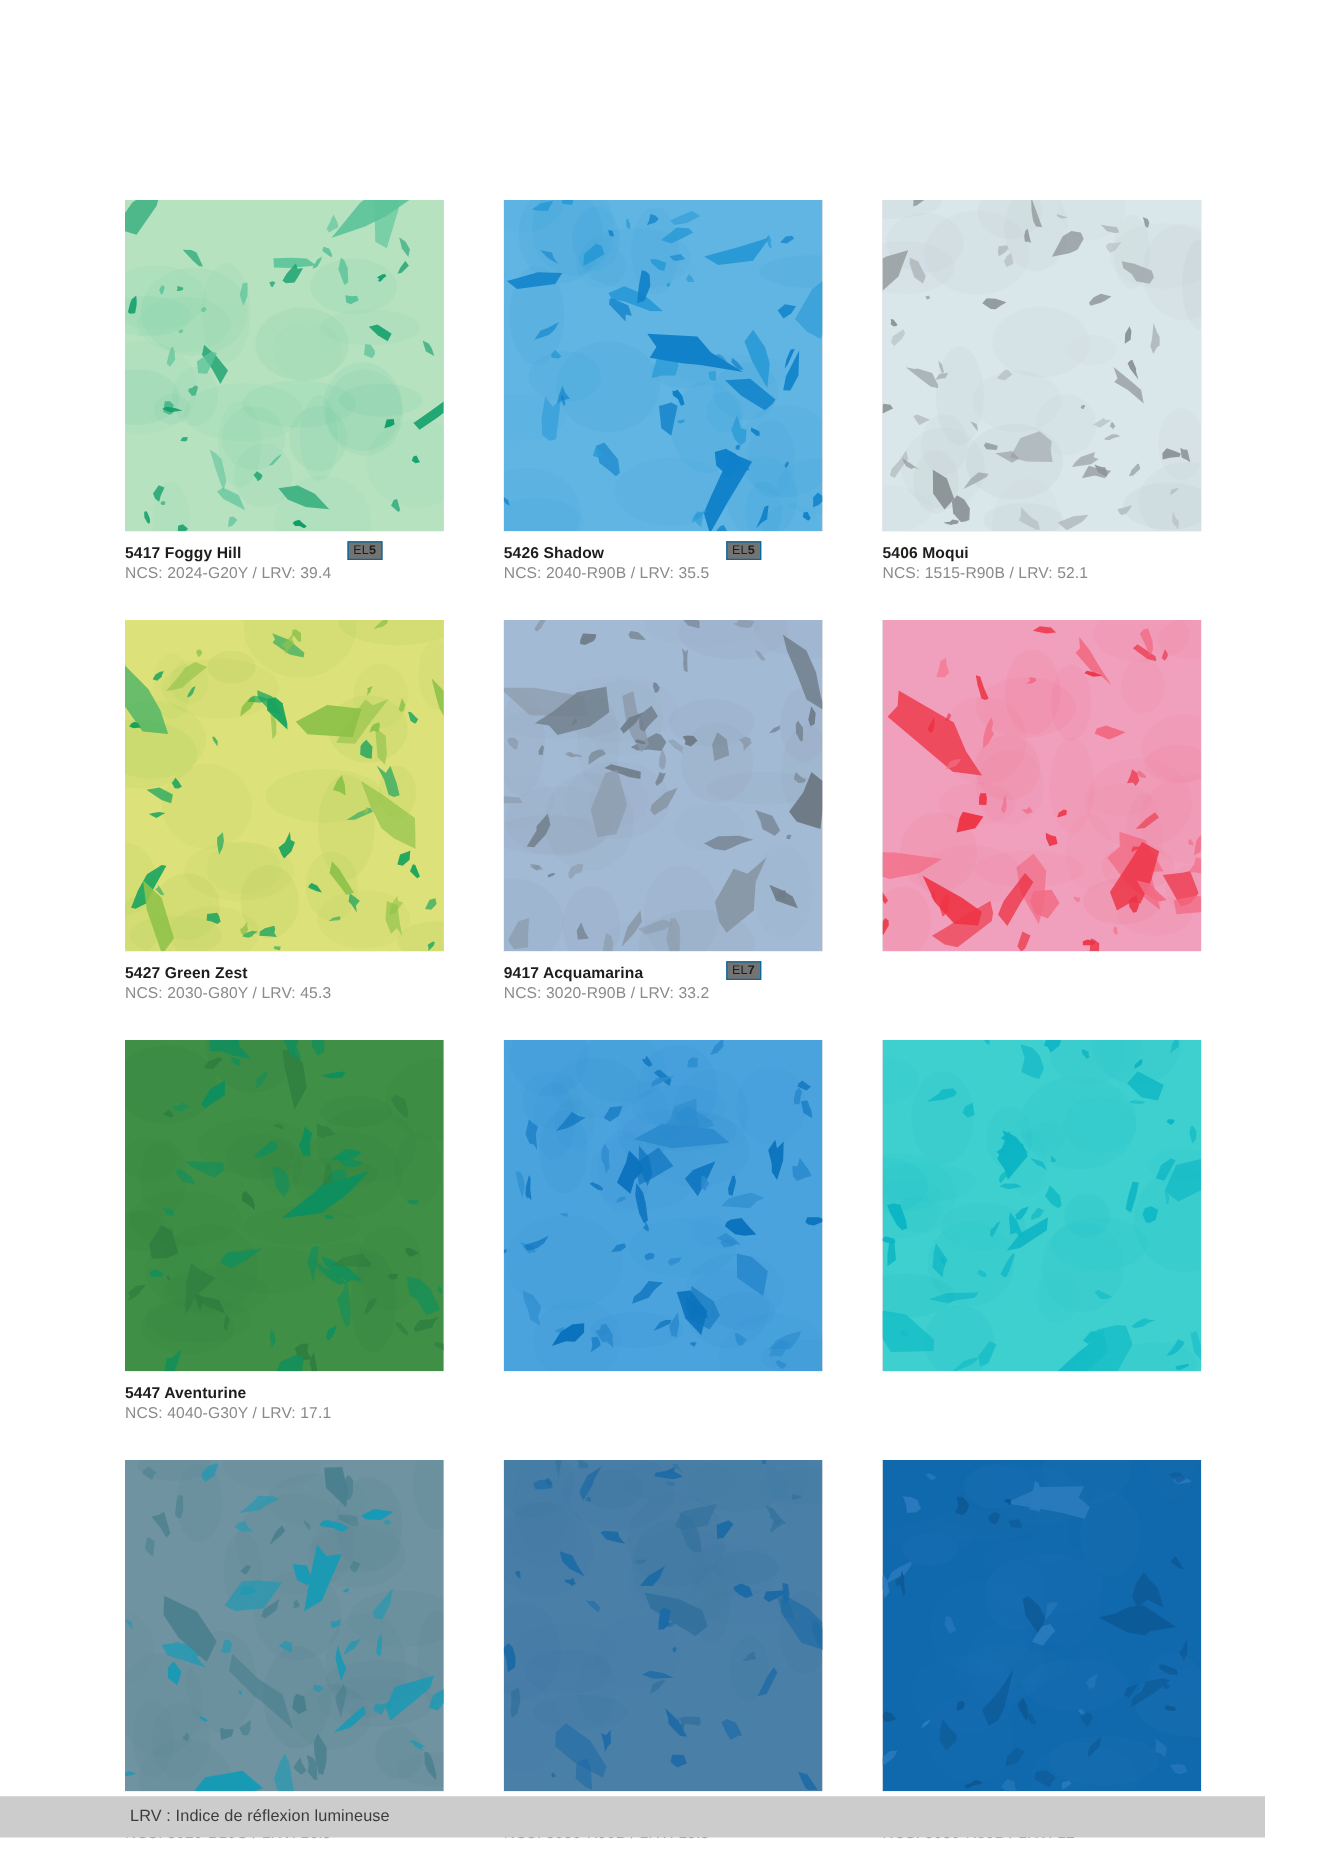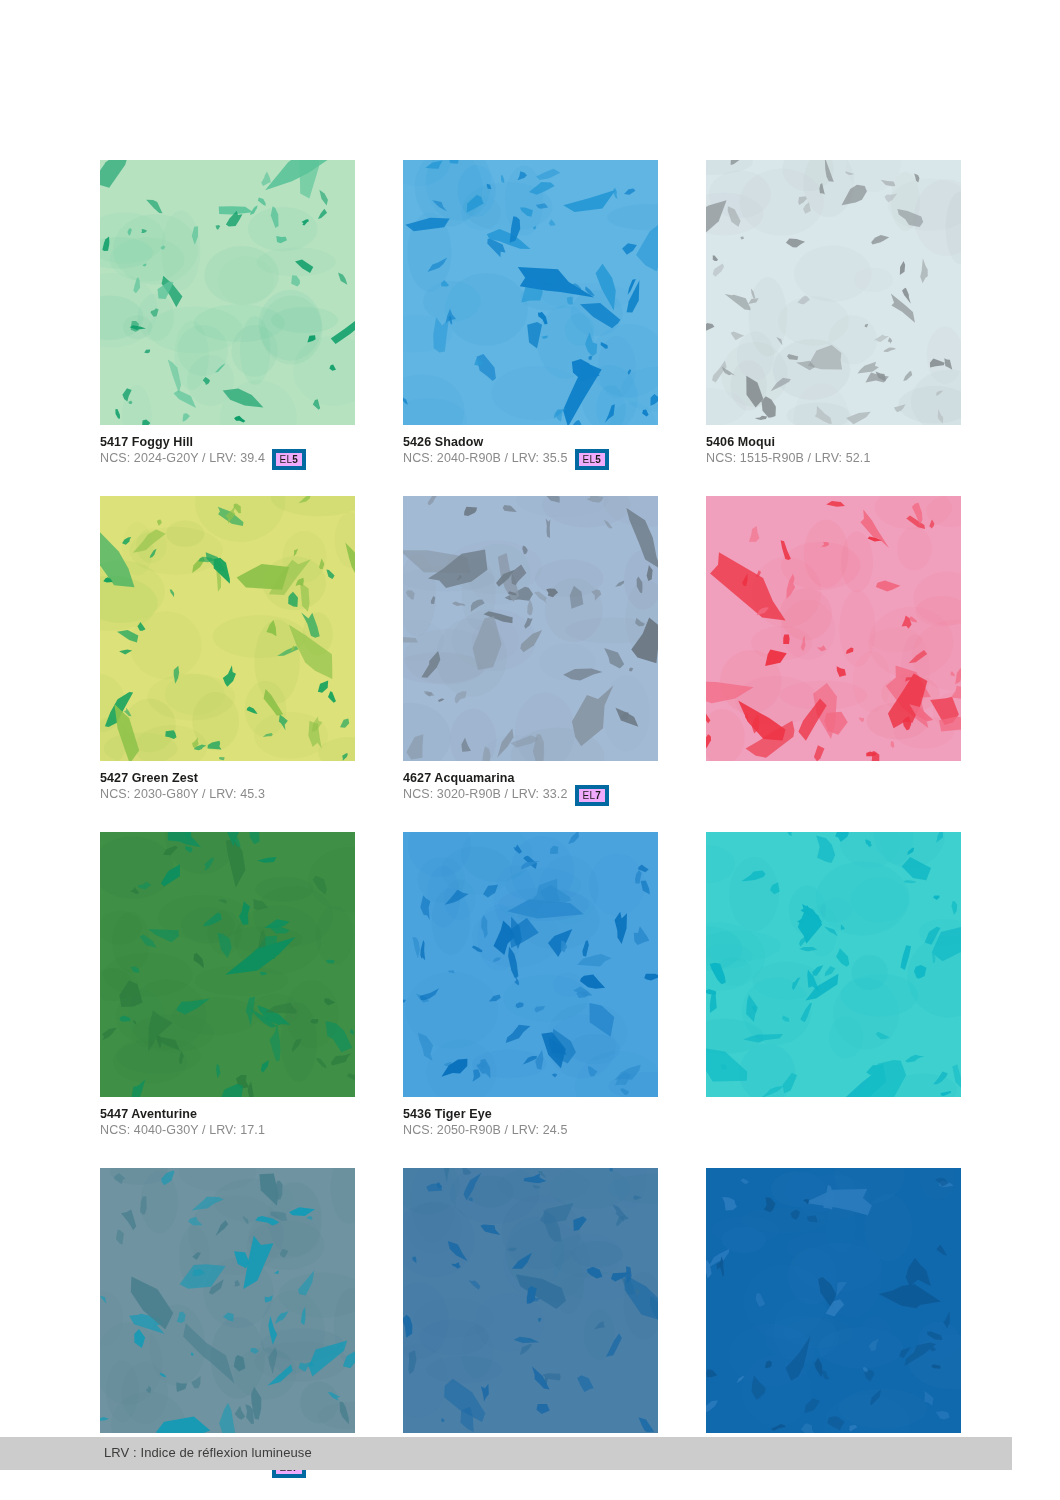--- a/index.html
+++ b/index.html
@@ -54,29 +54,28 @@
     font-weight:normal;
     color:#8a8a8a;
     letter-spacing:0.1px;
     line-height:17px;
     white-space:nowrap;
   }
 
   .el-badge {
     position:absolute;
     right:-2px; top:8px;
-    border:4px solid #0369a1;
-    background:#f0abfc;
+    border:1px solid #0369a1;
+    background:#737373;
     padding:1px 4px 1px 4px;
     font-size:10px;
     line-height:11px;
     color:#1d1d1b;
     letter-spacing:0.2px;
     white-space:nowrap;
-    margin-top:16px;
   }
   .el-badge .el-num { font-weight:bold; }
 
   
   .footer-bar {
     position:absolute;
     left:0; top:1437px;
     width:1012px; height:33px;
     background:#cccccc;
   }
@@ -1059,21 +1058,21 @@
               </g>
               <g transform="translate(3.4,144.3) rotate(3.2)">
                 <polygon points="11.6,1.5 -1.0,2.3 -9.8,2.1 -8.8,-3.3 9.1,-2.8" fill="#8a99a8" opacity="0.65"></polygon>
               </g>
               <g transform="translate(210.8,163.5) rotate(44.5)">
                 <polygon points="10.7,2.2 -0.2,5.4 -5.8,1.9 -14.9,-1.4 -1.9,-7.8 10.8,-3.8" fill="#6f7c88" opacity="0.68"></polygon>
               </g>
   </svg></div>
     </div>
     <div class="caption">
-      <div class="cap-title">4627 Acquamarina</div>
+      <div class="cap-title">9417 Acquamarina</div>
       <div class="cap-sub">NCS: 3020-R90B / LRV: 33.2</div>
       <div class="el-badge"><span>EL</span><span class="el-num">7</span></div>
     </div>
       </div>
       <div class="cell">
     <div class="swatch">
       <div class="tex"><svg xmlns="http://www.w3.org/2000/svg" width="255" height="265" viewBox="0 0 255 265" preserveAspectRatio="none">
     <rect width="255" height="265" fill="#f0a0bd"></rect>
     <ellipse cx="117.3" cy="199.2" rx="43.8" ry="14.6" fill="#f26a83" opacity="0.071"></ellipse>
               <ellipse cx="209.1" cy="175.4" rx="14.5" ry="37.1" fill="#f26a83" opacity="0.057"></ellipse>
@@ -1665,25 +1664,20 @@
                 <polygon points="19.4,2.5 9.5,12.5 -5.7,4.0 -15.1,0.7 -7.7,-5.7 1.9,-9.6 8.5,-1.7" fill="#0b72bd" opacity="0.96"></polygon>
               </g>
               <g transform="translate(0.1,168.8) rotate(160.4)">
                 <polygon points="2.8,0.9 1.6,2.1 -1.8,0.6 -3.1,-0.1 -0.4,-2.1 1.4,-0.6" fill="#0b72bd" opacity="0.68"></polygon>
               </g>
               <g transform="translate(54.4,65.8) rotate(141.5)">
                 <polygon points="14.3,2.5 5.7,3.9 -5.1,6.3 -7.5,0.4 -11.2,-4.0 0.9,-2.7 6.7,-1.1" fill="#0b72bd" opacity="0.66"></polygon>
               </g>
   </svg></div>
     </div>
-    <div class="caption">
-      <div class="cap-title">5436 Tiger Eye</div>
-      <div class="cap-sub">NCS: 2050-R90B / LRV: 24.5</div>
-
-    </div>
       </div>
       <div class="cell">
     <div class="swatch">
       <div class="tex"><svg xmlns="http://www.w3.org/2000/svg" width="255" height="265" viewBox="0 0 255 265" preserveAspectRatio="none">
     <rect width="255" height="265" fill="#3ecfcf"></rect>
     <ellipse cx="160.1" cy="181.8" rx="32.8" ry="35.8" fill="#16bdc6" opacity="0.071"></ellipse>
               <ellipse cx="173.5" cy="163.1" rx="38.7" ry="21.3" fill="#16bdc6" opacity="0.106"></ellipse>
               <ellipse cx="140.0" cy="205.4" rx="16.9" ry="20.9" fill="#16bdc6" opacity="0.062"></ellipse>
               <ellipse cx="21.1" cy="124.1" rx="25.4" ry="12.3" fill="#16bdc6" opacity="0.077"></ellipse>
               <ellipse cx="61.3" cy="241.0" rx="28.1" ry="29.2" fill="#16bdc6" opacity="0.113"></ellipse>

